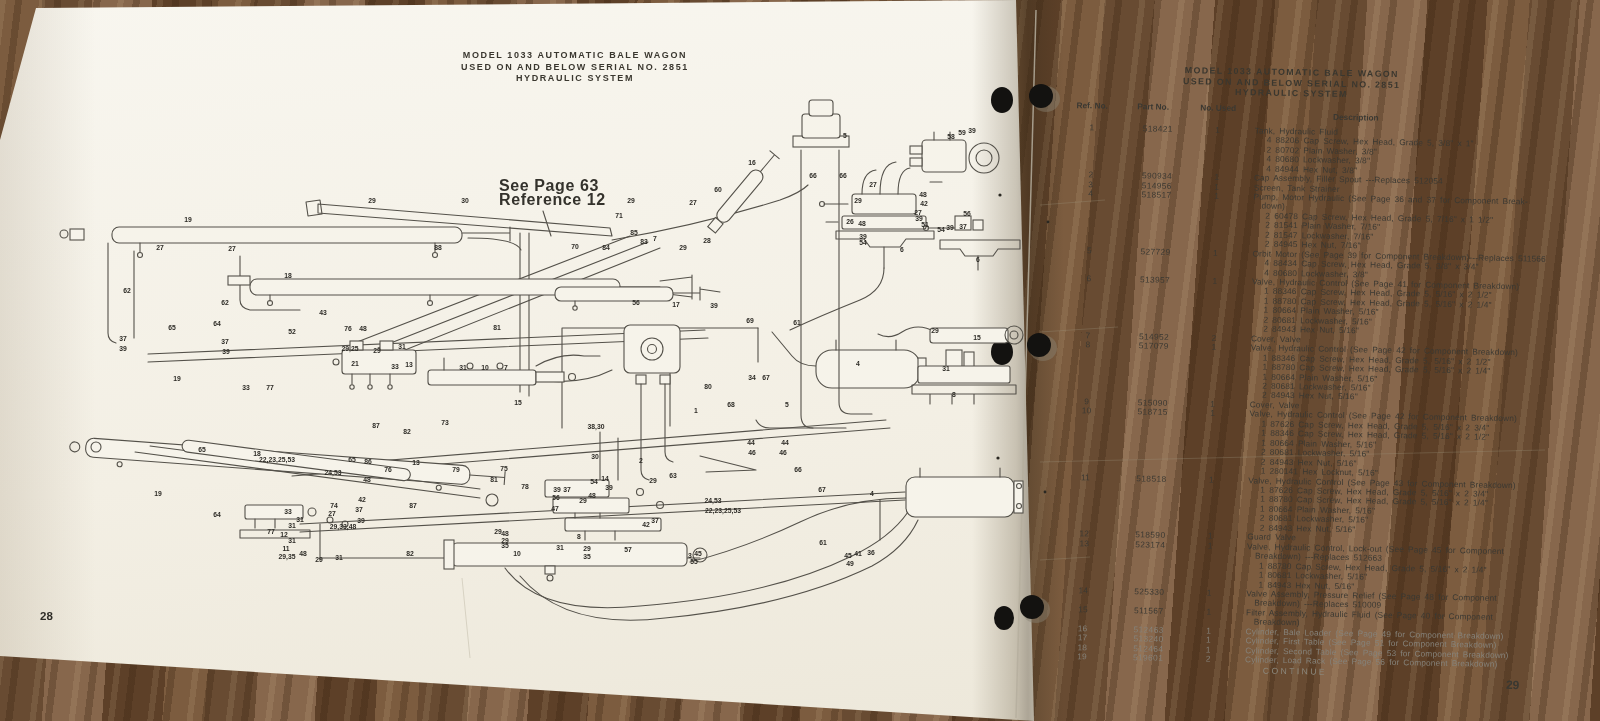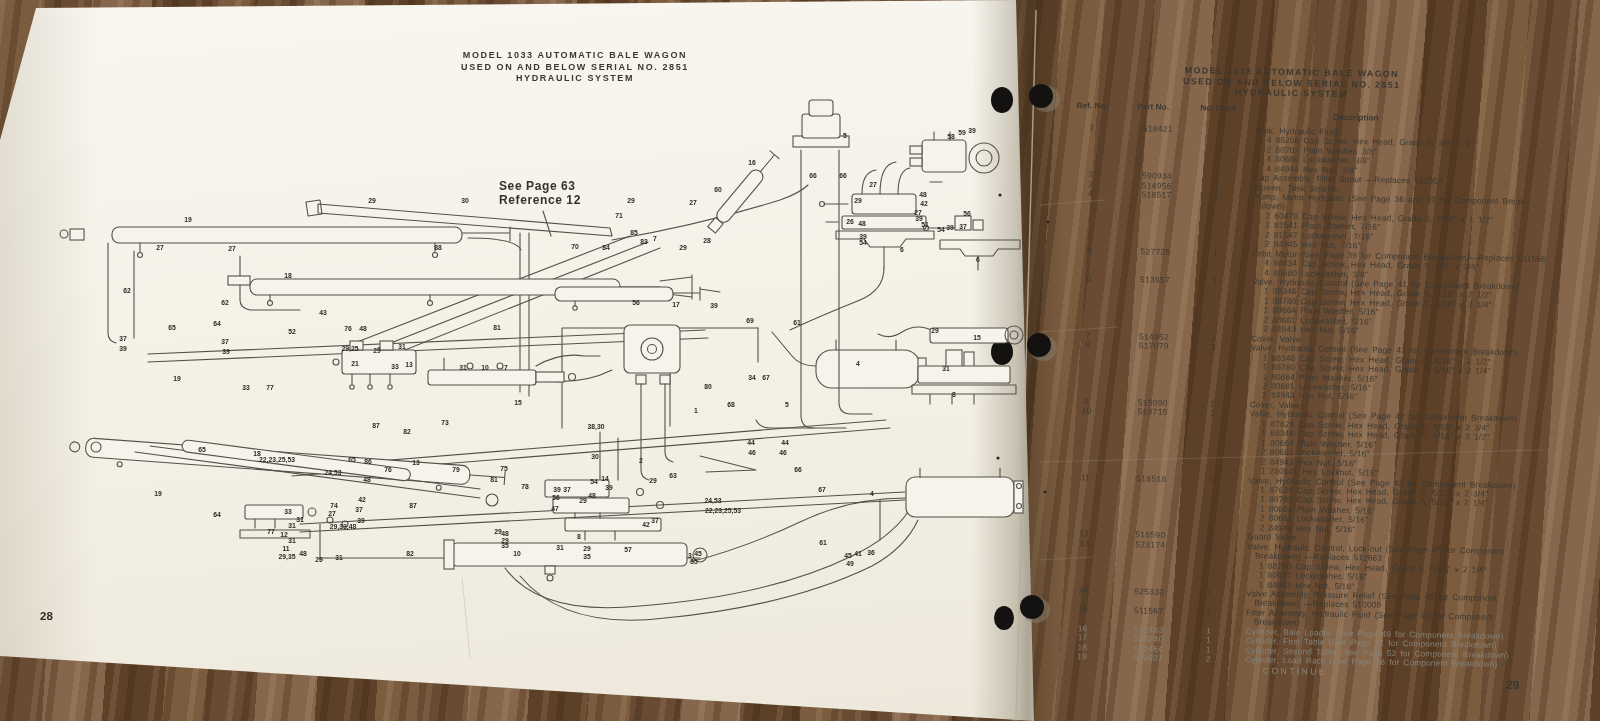--- a/index.html
+++ b/index.html
@@ -27,21 +27,21 @@
       linear-gradient(185deg,#f9f7f0,#f5f1e6 55%,#eee9db);
     filter:drop-shadow(0 5px 12px rgba(25,14,5,.6));}
   .gutter{position:absolute;left:972px;top:0;width:100px;height:721px;pointer-events:none;
     background:linear-gradient(to right, rgba(0,0,0,0), rgba(92,78,52,.28) 44%, rgba(58,46,28,.36) 56%, rgba(0,0,0,0) 92%);}
   svg.overlay{position:absolute;left:0;top:0;pointer-events:none;}
   .lines{stroke:#54514a;stroke-width:1.1;fill:none;stroke-linecap:round;stroke-linejoin:round;}
   .body-fill{fill:#f6f3ea;stroke:#54514a;stroke-width:1.1;}
   .callout{font-family:"Liberation Sans","DejaVu Sans",sans-serif;font-size:6.8px;font-weight:bold;fill:#2c2a25;}
   .textblock{position:absolute;color:#33312b;}
   #leftTitle{left:415px;top:50px;width:320px;text-align:center;font-size:9px;line-height:11.5px;letter-spacing:1.6px;font-weight:bold;color:#3a372f;}
-  #pageNote{left:499px;top:179px;font-size:12px;line-height:14px;font-weight:bold;letter-spacing:.6px;color:#34322c;}
+  #pageNote{left:499px;top:179px;font-size:16px;line-height:14px;font-weight:bold;letter-spacing:.6px;color:#34322c;}
   #p28{left:40px;top:610px;font-size:11.5px;font-weight:bold;color:#2e2c27;}
   #p29{left:1506px;top:678px;font-size:12px;font-weight:bold;color:#3a3831;transform:rotate(1.4deg);}
   #rightContent{left:1070px;top:63px;width:478px;transform:rotate(1.05deg);transform-origin:0 0;color:#3a3832;}
   #rightTitle{width:444px;text-align:center;font-size:8.8px;line-height:10.6px;letter-spacing:1.4px;font-weight:bold;color:#3a372f;}
   .hdrrow{display:grid;grid-template-columns:46px 74px 58px 1fr;margin-top:5px;font-size:8.3px;font-weight:bold;}
   .hdrrow .h{white-space:pre;}
   .hdrrow .ref{text-align:center;}
   .hdrrow .part{padding-left:22px;}
   .hdrrow .used{text-align:center;}
   .hdrrow .desc{padding-left:86px;position:relative;top:7px;}

